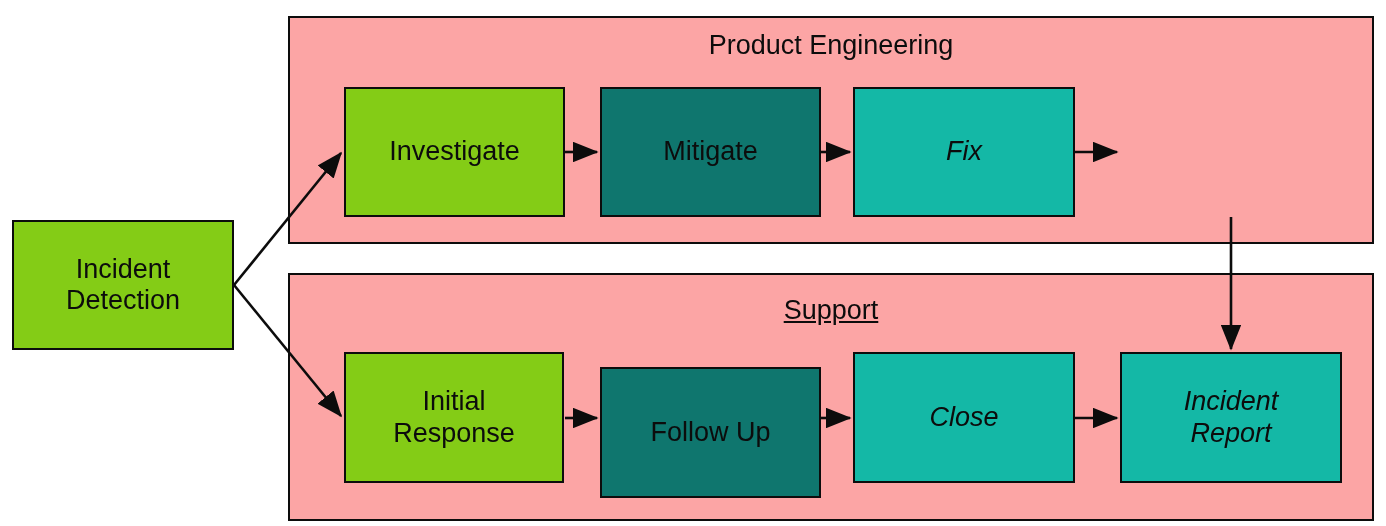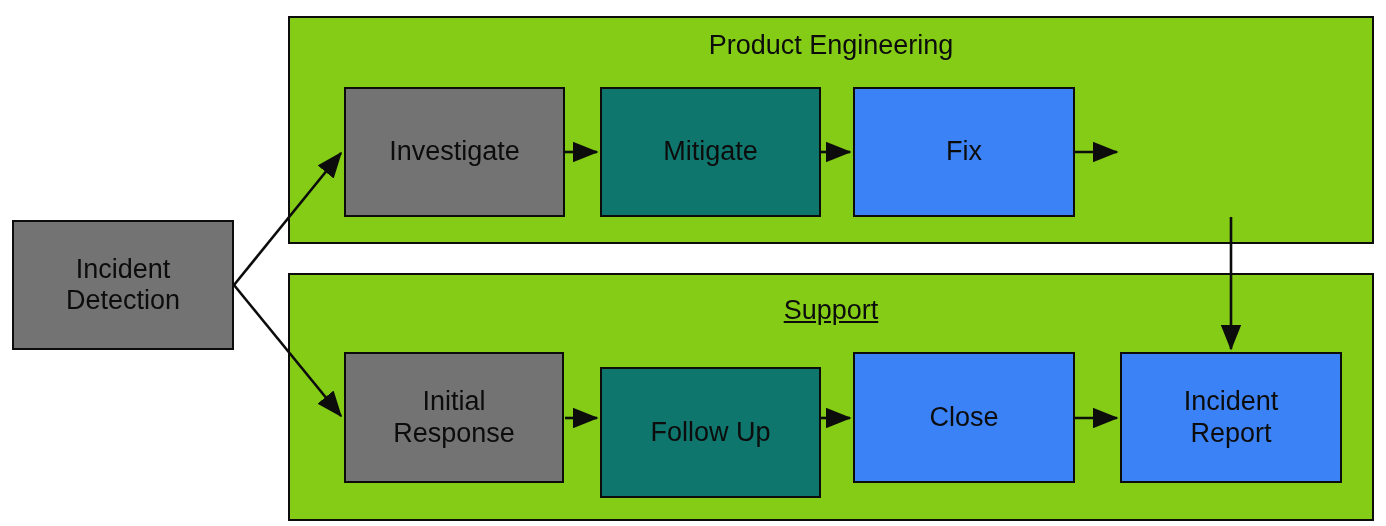--- a/index.html
+++ b/index.html
@@ -18,21 +18,21 @@
   #svg-layer {
     position: absolute;
     left: 0;
     top: 0;
     width: 1386px;
     height: 526px;
   }
   .lane {
     position: absolute;
     box-sizing: border-box;
-    background: #84cc16;
+    background: #fca5a5;
     border: 2px solid #0c0c0c;
   }
   .lane-title {
     position: absolute;
     left: 0;
     right: 0;
     text-align: center;
     font-size: 27px;
     color: #0c0c0c;
     line-height: 1;
@@ -45,23 +45,23 @@
     display: flex;
     align-items: center;
     justify-content: center;
     text-align: center;
     font-size: 27px;
     color: #0c0c0c;
     line-height: 1.16;
     white-space: pre-line;
     padding: 0 4px;
   }
-  .fill-red    { background: #737373; }
+  .fill-red    { background: #84cc16; }
   .fill-yellow { background: #0f766e; }
-  .fill-green  { background: #3b82f6; }
+  .fill-green  { background: #14b8a6; font-style: italic; }
 </style>
 </head>
 <body>
 
 <div id="canvas">
 
   <div class="lane" style="left:288px; top:16px; width:1086px; height:228px;">
     <div class="lane-title" style="top:14px;">Product Engineering</div>
   </div>
 

